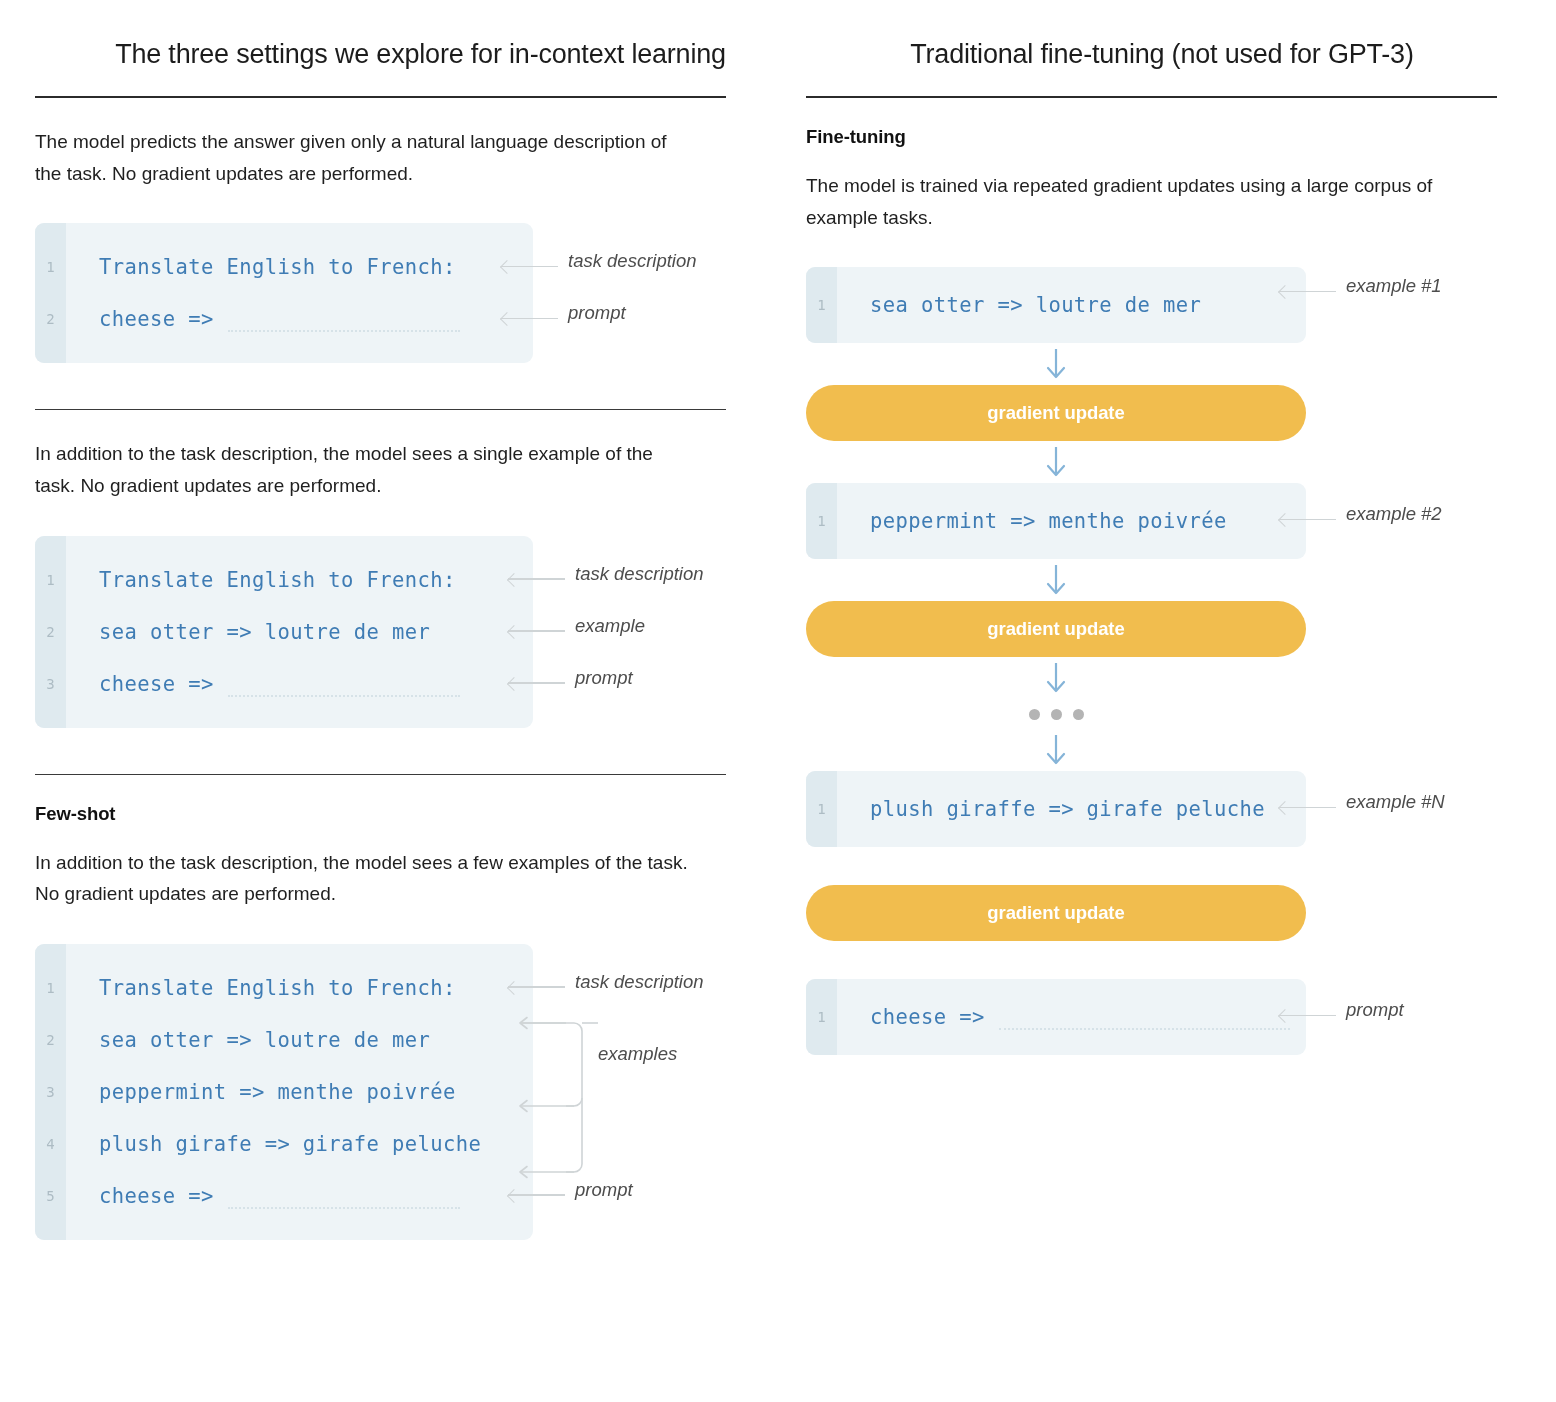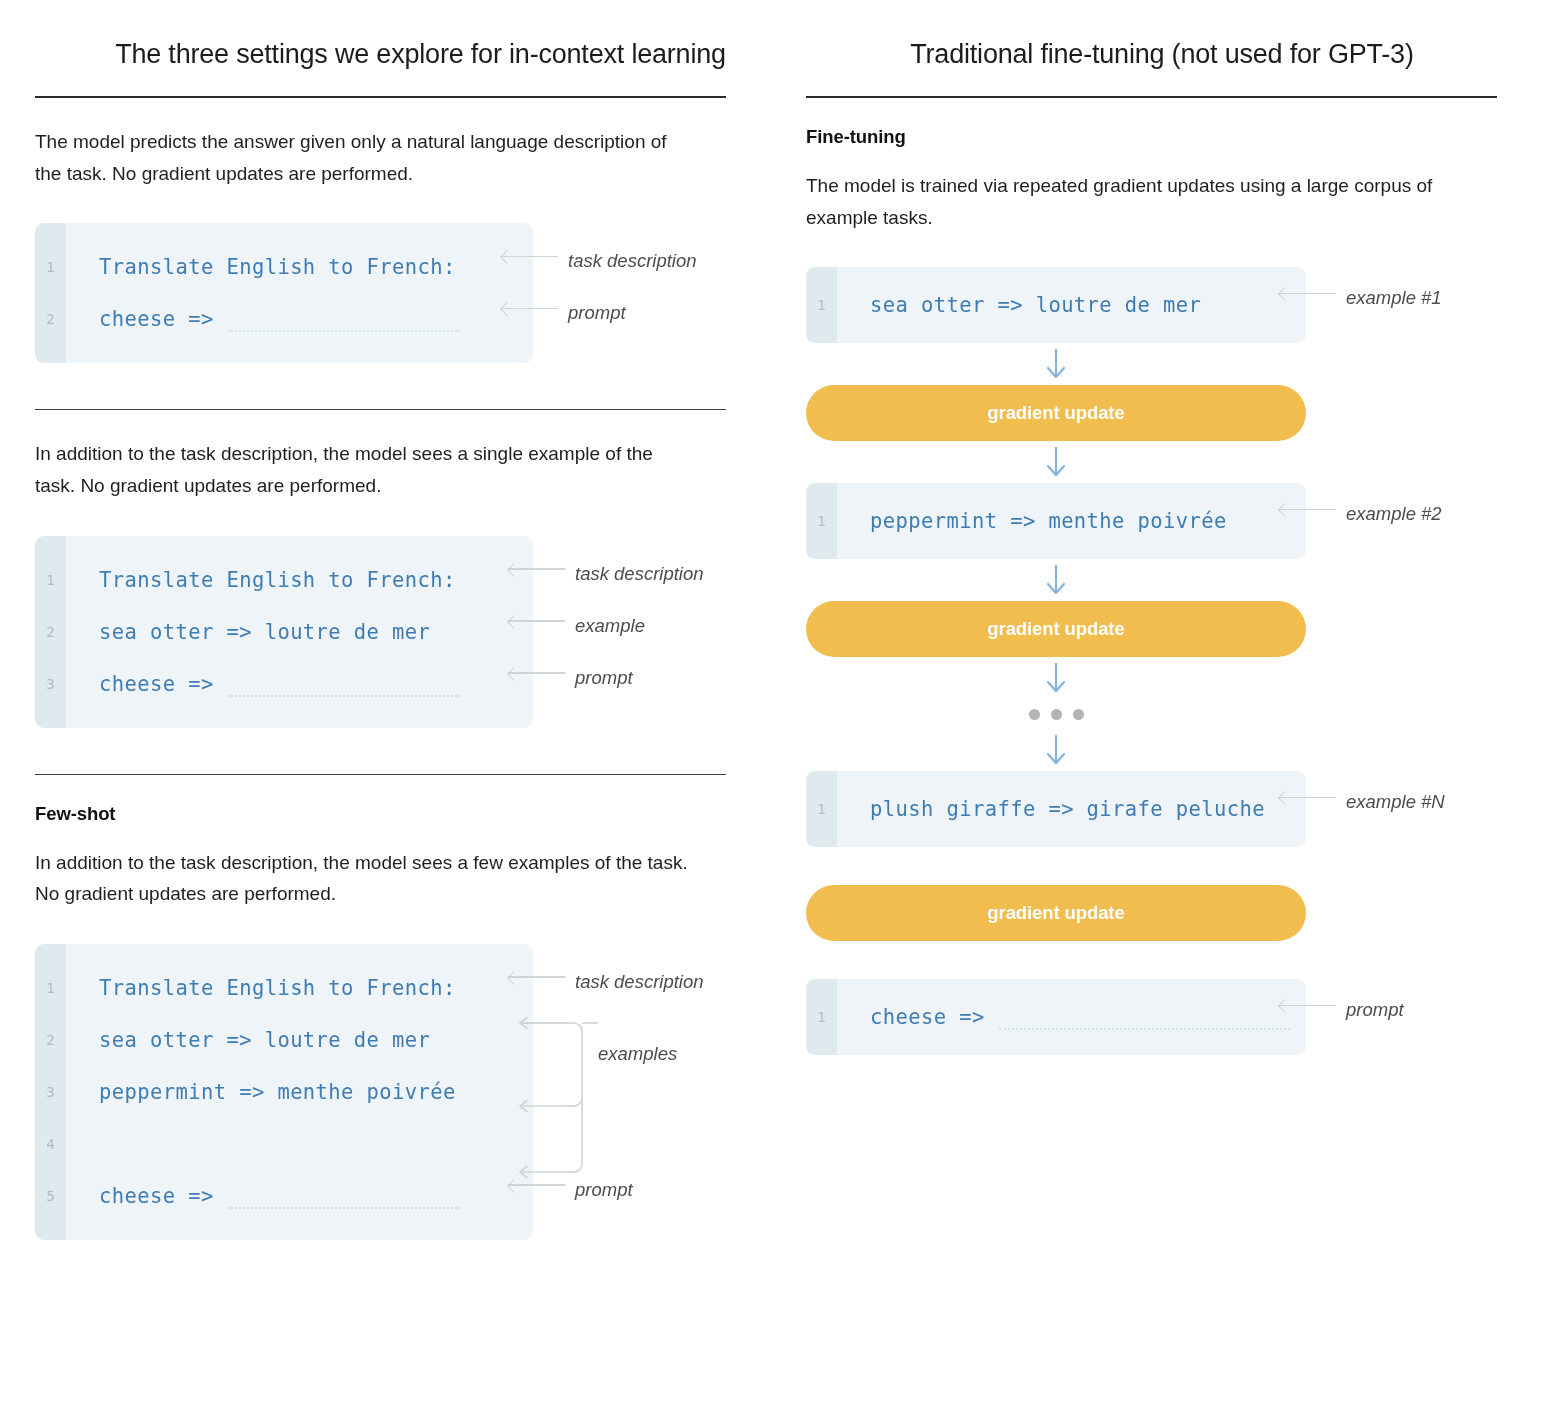--- a/index.html
+++ b/index.html
@@ -111,21 +111,21 @@
     margin-right: 16px;
     margin-top: 22px;
     border-bottom: 2px dotted #d6e2e8;
   }
   .blank-dots.short { max-width: 232px; }
 
   
   .annot {
     position: absolute;
     display: flex;
-    align-items: flex-start;
+    align-items: flex-end;
     white-space: nowrap;
     pointer-events: none;
   }
   .arrow-line {
     display: inline-block;
     position: relative;
     width: 57px;
     height: 12px;
   }
   .arrow-line::after {
@@ -288,20 +288,21 @@
         <div class="code-row">
           <div class="ln">2</div>
           <div class="code-text">sea otter =&gt; loutre de mer</div>
         </div>
         <div class="code-row">
           <div class="ln">3</div>
           <div class="code-text">peppermint =&gt; menthe poivrée</div>
         </div>
         <div class="code-row">
           <div class="ln">4</div>
+          <div class="code-text">plush girafe =&gt; girafe peluche</div>
         </div>
         <div class="code-row">
           <div class="ln">5</div>
           <div class="code-text">cheese =&gt;</div>
           <div class="blank-dots short"></div>
         </div>
 
         <div class="annot" style="left:473px; top:27px;">
           <span class="arrow-line"></span>
           <span class="annot-label">task description</span>
@@ -344,21 +345,21 @@
     <div class="section">
       <div class="section-title">Fine-tuning</div>
       <div class="section-desc">The model is trained via repeated gradient updates using a large corpus of example tasks.</div>
 
       <div class="code-card wide" style="padding:12px 0;">
         <div class="gutter-bg"></div>
         <div class="code-row">
           <div class="ln">1</div>
           <div class="code-text">sea otter =&gt; loutre de mer</div>
         </div>
-        <div class="annot" style="left:473px; top:20px;">
+        <div class="annot" style="left:473px; top:8px;">
           <span class="arrow-line"></span>
           <span class="annot-label">example #1</span>
         </div>
       </div>
 
       <div class="down-arrow">
         <svg width="22" height="34" viewBox="0 0 22 34">
           <line x1="11" y1="2" x2="11" y2="28" stroke="#85b4d8" stroke-width="2.2"></line>
           <path d="M 3 21 L 11 30 L 19 21" fill="none" stroke="#85b4d8" stroke-width="2.2" stroke-linecap="round" stroke-linejoin="round"></path>
         </svg>

